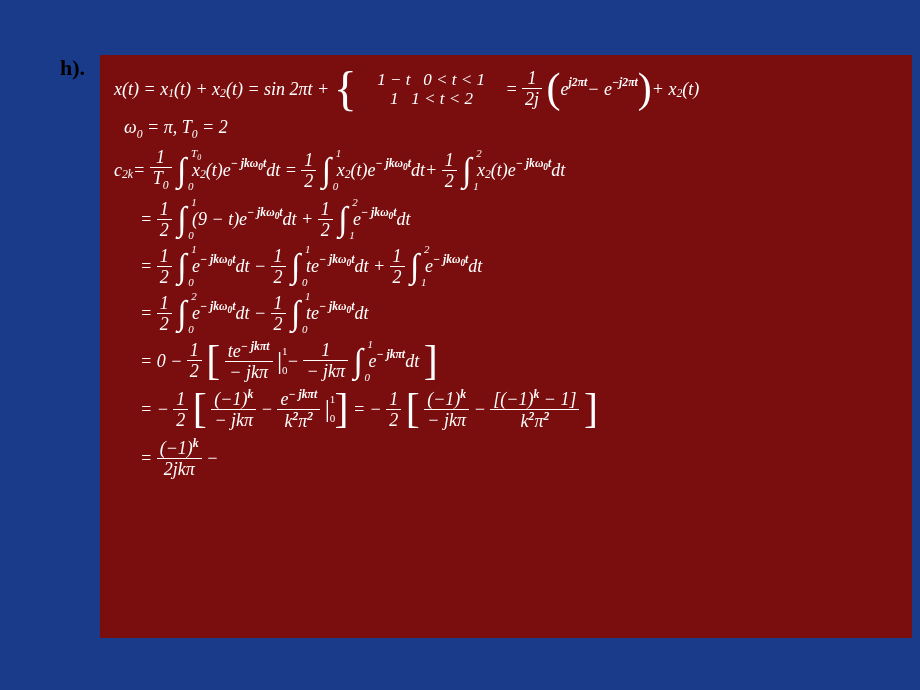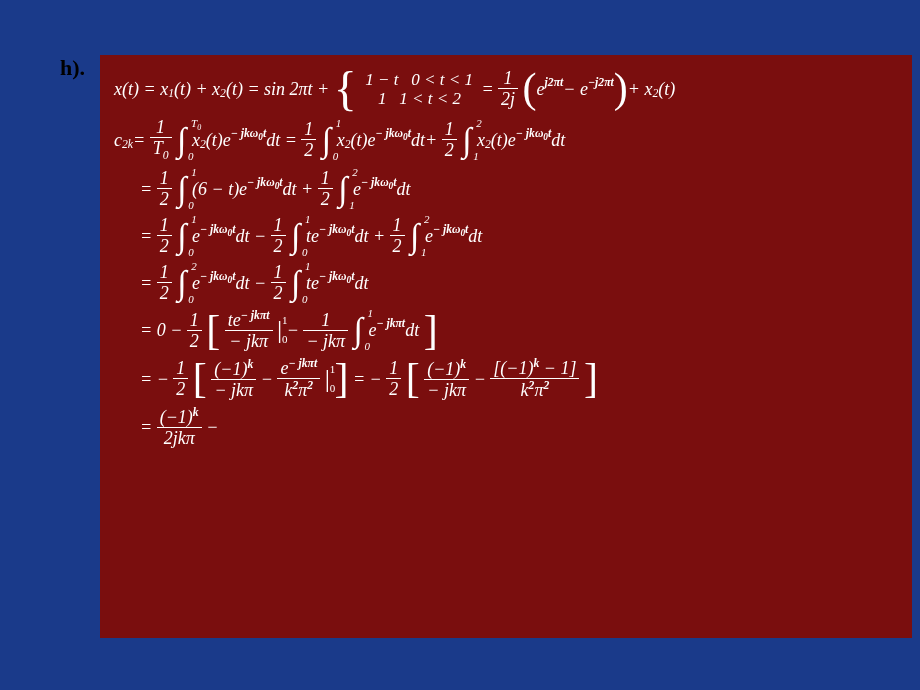--- a/index.html
+++ b/index.html
@@ -48,21 +48,21 @@
     font-size: 48px;
     vertical-align: middle;
     font-style: normal;
     line-height: 0.9;
     font-family: 'Times New Roman', serif;
   }
   .piece {
     display: inline-block;
     vertical-align: middle;
   }
-  .piece .prow { display: block; white-space: nowrap; margin: 2px 4px; font-size: 17px; }
+  .piece .prow { display: block; white-space: nowrap; margin: 2px 16px; font-size: 17px; }
   .sup { font-size: 0.65em; vertical-align: super; font-style: italic; font-weight: bold; }
   .sub { font-size: 0.65em; vertical-align: sub; font-style: italic; }
   .int {
     display: inline-block;
     vertical-align: middle;
     position: relative;
     height: 38px;
     margin: 0 1px;
   }
   .int .sym { font-size: 34px; font-style: normal; line-height: 34px; display:inline-block; position:relative; top:2px;}
@@ -98,39 +98,42 @@
     <span class="brace">{</span>
     <span class="piece">
       <span class="prow"><span>1 − t</span>&nbsp;&nbsp;&nbsp;<span>0 &lt; t &lt; 1</span></span>
       <span class="prow">&nbsp;&nbsp;&nbsp;<span>1</span>&nbsp;&nbsp;&nbsp;<span>1 &lt; t &lt; 2</span></span>
     </span>
     <span class="part"> = </span>
     <span class="frac"><span class="num">1</span><span class="den">2j</span></span>
     <span class="big">(</span><span class="part">e</span><span class="sup">j2πt</span><span class="part"> − e</span><span class="sup">−j2πt</span><span class="big">)</span><span class="part">+ x</span><span class="sub">2</span><span class="part">(t)</span>
   </div>
 
+  <div class="row" style="margin-left:10px;">
+    <span>ω</span><span class="sub">0</span><span> = π, T</span><span class="sub">0</span><span> = 2</span>
+  </div>
 
   <div class="row">
     <span class="part">c</span><span class="sub">2k</span><span class="part"> = </span>
     <span class="frac"><span class="num">1</span><span class="den"><span>T</span><span class="sub">0</span></span></span>
     <span class="int"><span class="sym">∫</span><span class="hi"><span>T</span><span class="sub" style="font-size:8px">0</span></span><span class="lo">0</span></span>
     <span class="part">x</span><span class="sub">2</span><span class="part">(t)e</span><span class="sup"><span>− jkω</span><span style="font-size:0.8em;vertical-align:sub">0</span><span>t</span></span><span class="part">dt = </span>
     <span class="frac"><span class="num">1</span><span class="den">2</span></span>
     <span class="int"><span class="sym">∫</span><span class="hi">1</span><span class="lo">0</span></span>
     <span class="part">x</span><span class="sub">2</span><span class="part">(t)e</span><span class="sup"><span>− jkω</span><span style="font-size:0.8em;vertical-align:sub">0</span><span>t</span></span><span class="part">dt</span><span class="part"> + </span>
     <span class="frac"><span class="num">1</span><span class="den">2</span></span>
     <span class="int"><span class="sym">∫</span><span class="hi">2</span><span class="lo">1</span></span>
     <span class="part">x</span><span class="sub">2</span><span class="part">(t)e</span><span class="sup"><span>− jkω</span><span style="font-size:0.8em;vertical-align:sub">0</span><span>t</span></span><span class="part">dt</span>
   </div>
 
   <div class="row indent">
     <span class="part">= </span>
     <span class="frac"><span class="num">1</span><span class="den">2</span></span>
     <span class="int"><span class="sym">∫</span><span class="hi">1</span><span class="lo">0</span></span>
-    <span class="part">(6 − t)e</span><span class="sup"><span>− jkω</span><span style="font-size:0.8em;vertical-align:sub">0</span><span>t</span></span><span class="part">dt + </span>
+    <span class="part">(9 − t)e</span><span class="sup"><span>− jkω</span><span style="font-size:0.8em;vertical-align:sub">0</span><span>t</span></span><span class="part">dt + </span>
     <span class="frac"><span class="num">1</span><span class="den">2</span></span>
     <span class="int"><span class="sym">∫</span><span class="hi">2</span><span class="lo">1</span></span>
     <span class="part">e</span><span class="sup"><span>− jkω</span><span style="font-size:0.8em;vertical-align:sub">0</span><span>t</span></span><span class="part">dt</span>
   </div>
 
   <div class="row indent">
     <span class="part">= </span>
     <span class="frac"><span class="num">1</span><span class="den">2</span></span>
     <span class="int"><span class="sym">∫</span><span class="hi">1</span><span class="lo">0</span></span>
     <span class="part">e</span><span class="sup"><span>− jkω</span><span style="font-size:0.8em;vertical-align:sub">0</span><span>t</span></span><span class="part">dt − </span>

